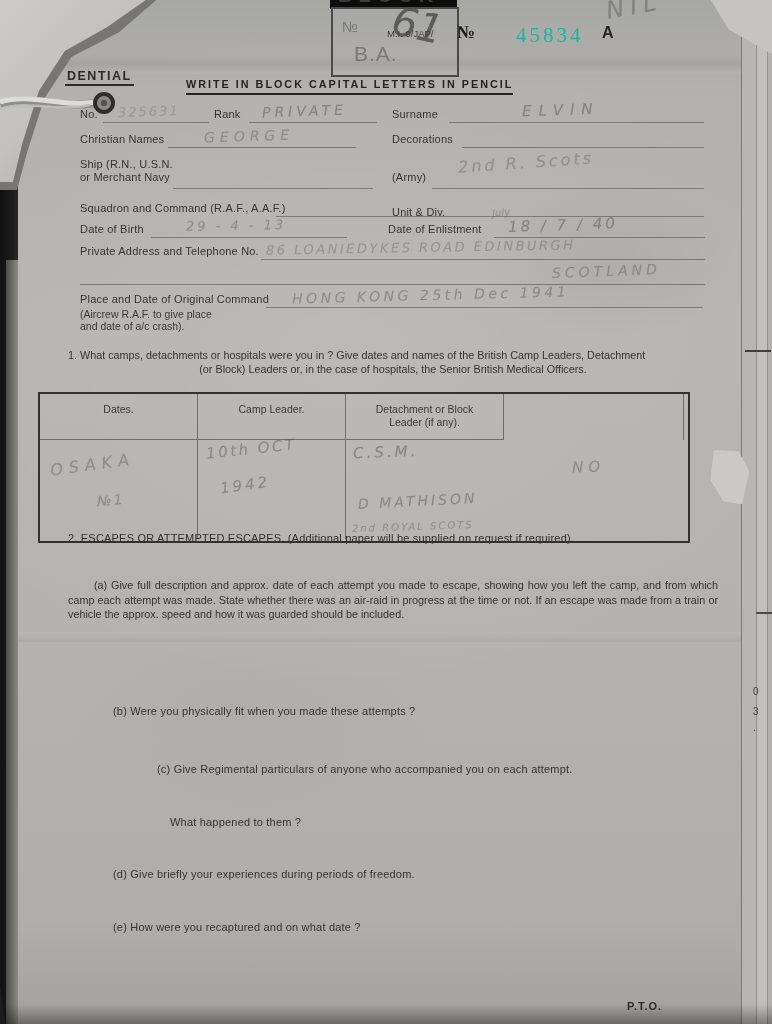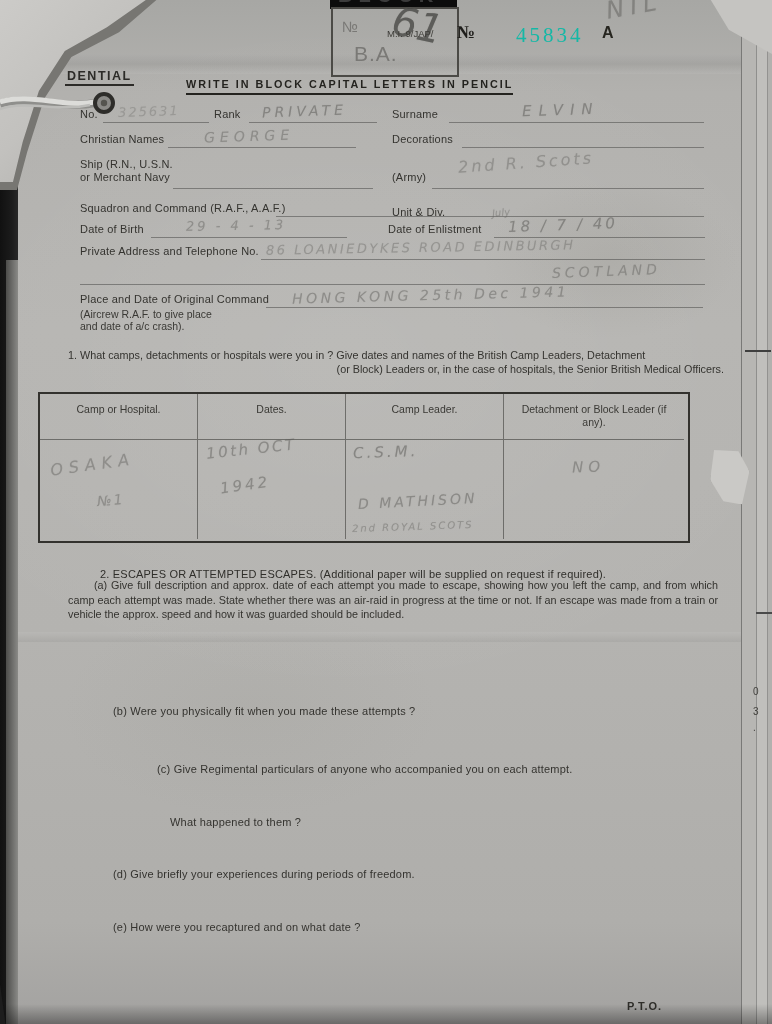--- a/index.html
+++ b/index.html
@@ -175,43 +175,42 @@
   <div class="fline" style="left:80px;top:283px;width:625px;"></div>
   <span class="pencil" style="left:552px;top:263px;font-size:14px;letter-spacing:4px;opacity:0.45;transform:rotate(-2deg);">SCOTLAND</span>
 
   <span class="lbl" style="left:80px;top:293px;">Place and Date of Original Command</span>
   <div class="fline" style="left:266px;top:306px;width:437px;"></div>
   <span class="pencil" style="left:292px;top:287px;font-size:14px;letter-spacing:3.5px;opacity:0.48;transform:rotate(-1.5deg);">HONG KONG 25th Dec 1941</span>
   <span class="lbl-sm" style="left:80px;top:308px;">(Aircrew R.A.F. to give place</span>
   <span class="lbl-sm" style="left:80px;top:320px;">and date of a/c crash).</span>
 
   <div class="para" style="left:68px;top:348px;width:650px;">1.   What camps, detachments or hospitals were you in ?   Give dates and names of the British Camp Leaders,  Detachment</div>
-  <div class="para" style="left:74px;top:362px;width:650px;text-align:right;">(or Block) Leaders or, in the case of hospitals, the Senior British Medical Officers.</div>
+  <div class="para" style="left:68px;top:362px;width:650px;text-align:center;">(or Block) Leaders or, in the case of hospitals, the Senior British Medical Officers.</div>
 
   <div class="camps">
-    <div class="hcell">Camp or Hospital.</div>
     <div class="hcell">Dates.</div>
     <div class="hcell">Camp Leader.</div>
     <div class="hcell" style="padding-left:14px;padding-right:14px;">Detachment or Block Leader (if any).</div>
     <div class="bcell"></div>
     <div class="bcell"></div>
     <div class="bcell"></div>
     <div class="bcell"></div>
   </div>
 
   <span class="pencil" style="left:50px;top:455px;font-size:16px;letter-spacing:6px;opacity:0.45;transform:rotate(-8deg);">OSAKA</span>
   <span class="pencil" style="left:97px;top:492px;font-size:14px;letter-spacing:2px;opacity:0.45;transform:rotate(-5deg);">№1</span>
   <span class="pencil" style="left:206px;top:440px;font-size:15px;letter-spacing:2.5px;opacity:0.5;transform:rotate(-6deg);">10th OCT</span>
   <span class="pencil" style="left:220px;top:476px;font-size:15px;letter-spacing:3px;opacity:0.5;transform:rotate(-8deg);">1942</span>
   <span class="pencil" style="left:353px;top:443px;font-size:15px;letter-spacing:3px;opacity:0.55;transform:rotate(-2deg);">C.S.M.</span>
   <span class="pencil" style="left:358px;top:493px;font-size:14px;letter-spacing:3px;opacity:0.5;transform:rotate(-3deg);">D MATHISON</span>
   <span class="pencil" style="left:352px;top:521px;font-size:10px;letter-spacing:2px;opacity:0.42;transform:rotate(-2deg);">2nd ROYAL SCOTS</span>
   <span class="pencil" style="left:572px;top:458px;font-size:15px;letter-spacing:5px;opacity:0.48;transform:rotate(-2deg);">NO</span>
 
-  <div class="sec-title" style="left:68px;top:568px;margin-left:32px;">2.   ESCAPES OR ATTEMPTED ESCAPES.   (Additional paper will be supplied on request if required).</div>
+  <div class="sec-title" style="left:68px;top:532px;">2.   ESCAPES OR ATTEMPTED ESCAPES.   (Additional paper will be supplied on request if required).</div>
   <div class="para" style="left:68px;top:578px;width:650px;text-indent:26px;">(a)   Give full description and approx. date of each attempt you made to escape, showing how you left the camp, and from which camp each attempt was made.   State whether there was an air-raid in progress at the time or not.   If an escape was made from a train or vehicle the approx. speed and how it was guarded should be included.</div>
   <div class="lbl" style="left:113px;top:705px;">(b)   Were you physically fit when you made these attempts ?</div>
   <div class="lbl" style="left:113px;top:763px;margin-left:44px;">(c)   Give Regimental particulars of anyone who accompanied you on each attempt.</div>
   <div class="lbl" style="left:170px;top:816px;">What happened to them ?</div>
   <div class="lbl" style="left:113px;top:868px;">(d)   Give briefly your experiences during periods of freedom.</div>
   <div class="lbl" style="left:113px;top:921px;">(e)   How were you recaptured and on what date ?</div>
 
   <div class="pto">P.T.O.</div>
 
   <span class="edge-mark" style="top:686px;">0</span>

